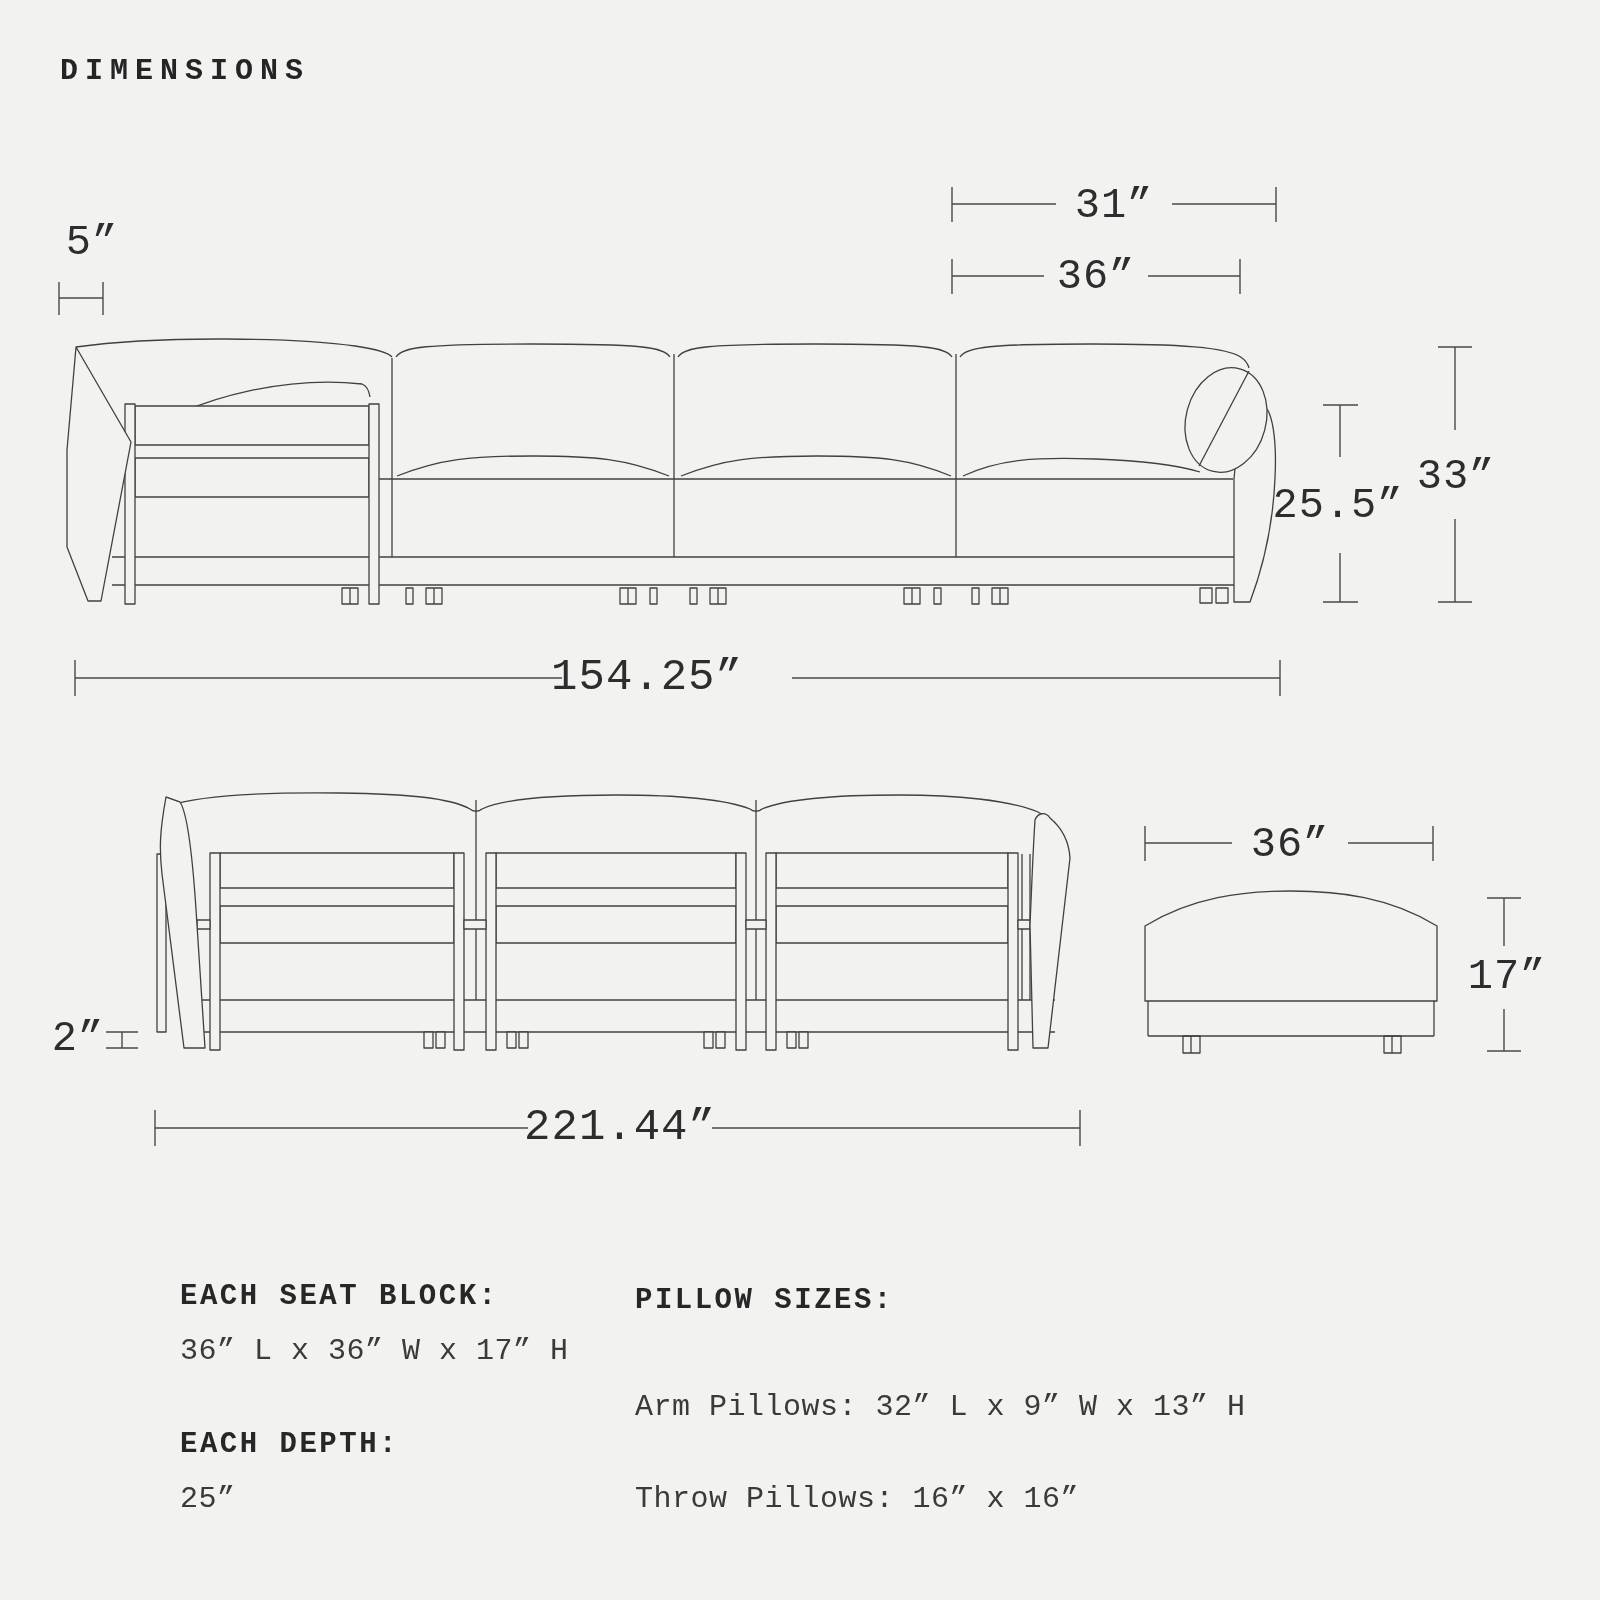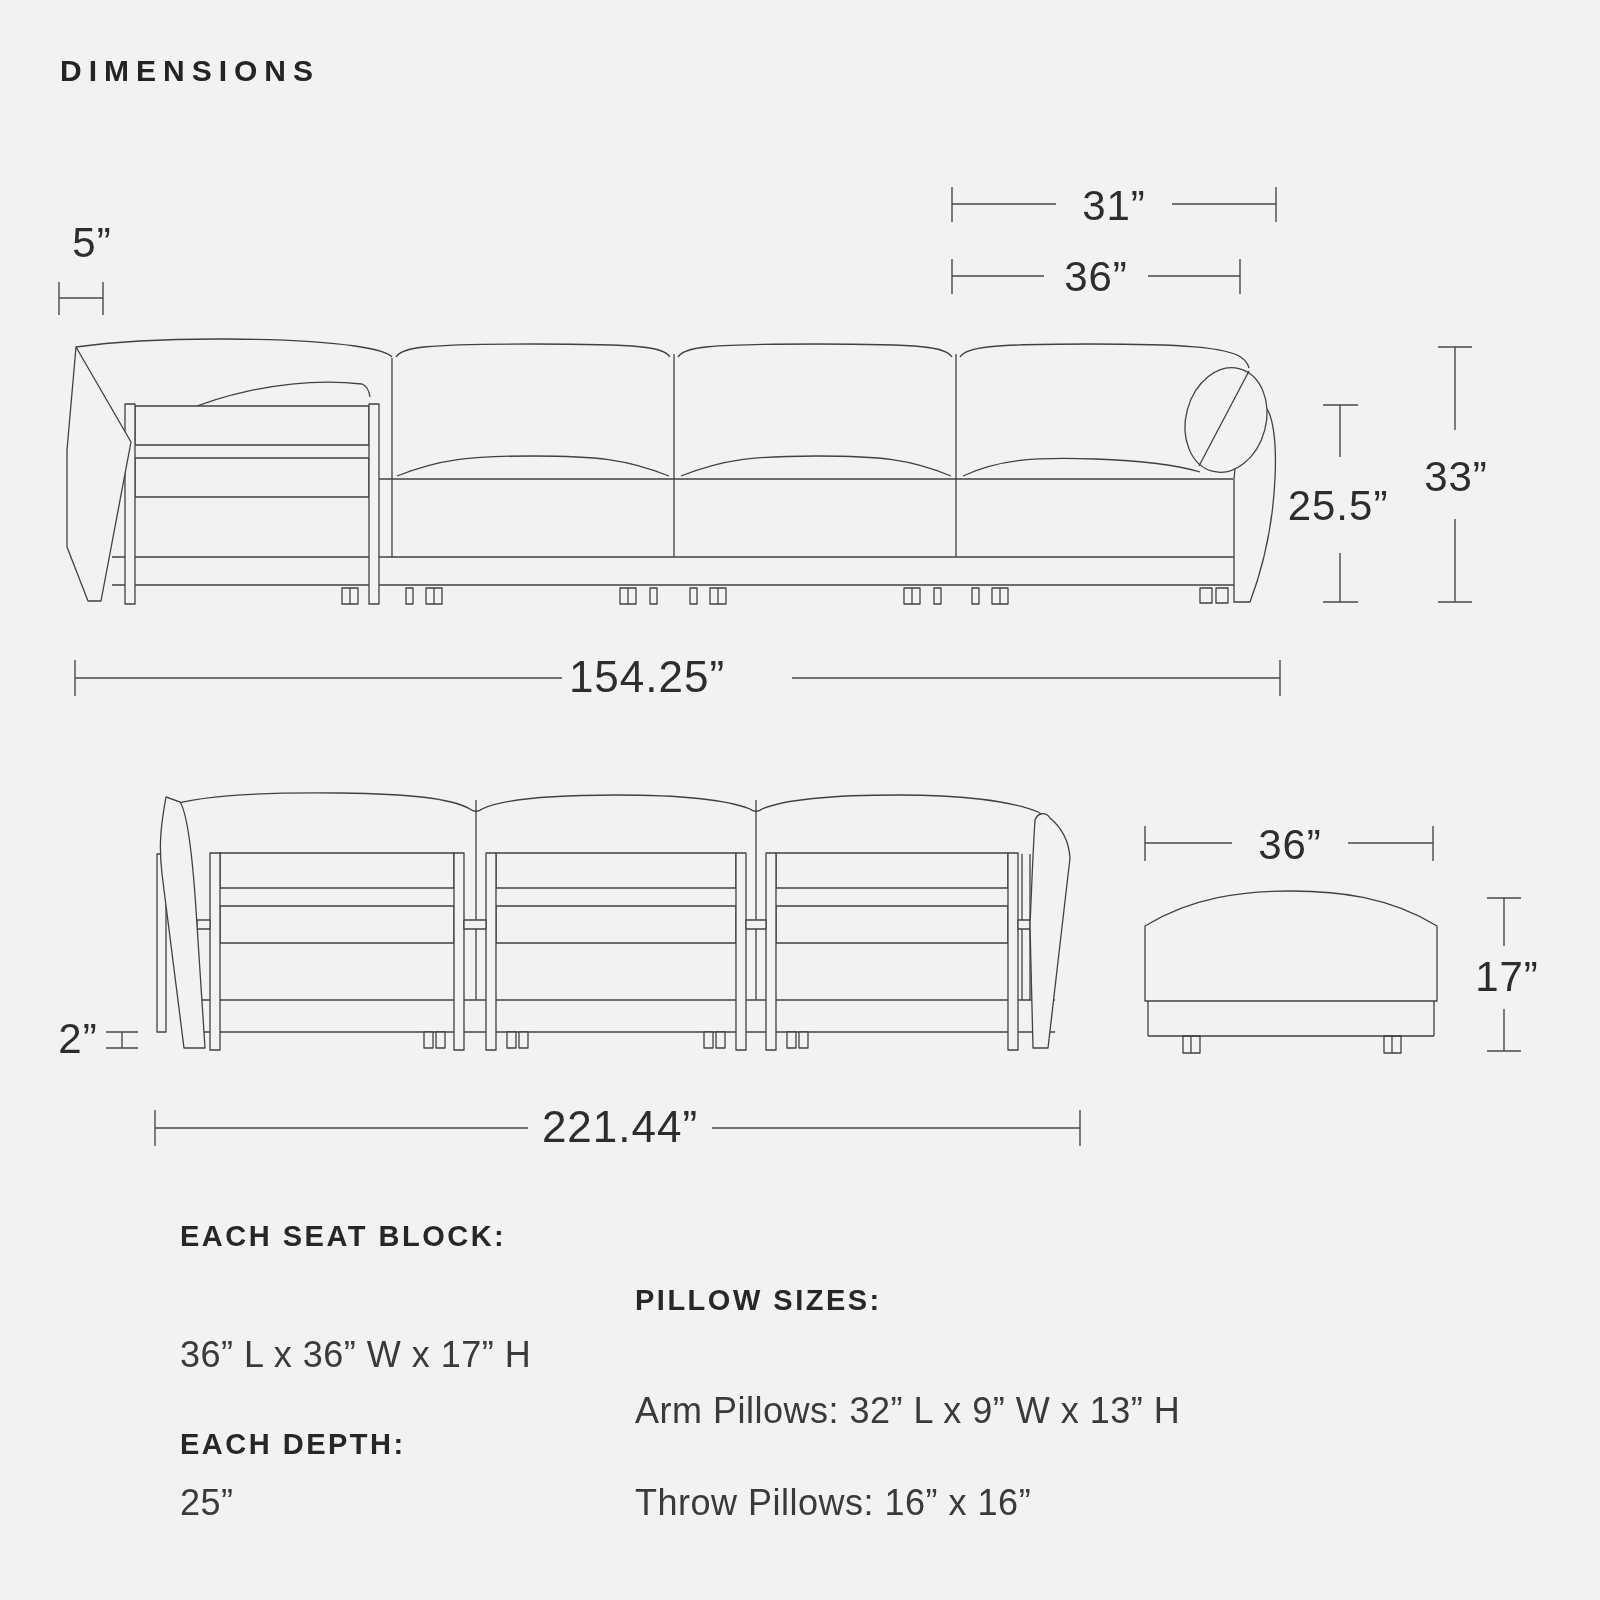--- a/index.html
+++ b/index.html
@@ -1,36 +1,36 @@
 <!DOCTYPE html>
 <html><head>
 <meta charset="utf-8">
 <style>
   html,body{margin:0;padding:0;}
   .canvas{
     position:relative;width:1600px;height:1600px;
     background:#f2f2f0;overflow:hidden;
-    font-family:Liberation Sans, sans-serif;
+    font-family:Liberation Mono, monospace;
   }
   .page-title{
     position:absolute;left:60px;top:54px;
     font-size:30px;font-weight:bold;letter-spacing:7px;color:#242424;
   }
   .diagram-svg{position:absolute;left:0;top:0;}
   .dim{
     position:absolute;transform:translate(-50%,-50%);
     font-size:42px;color:#2d2d2d;letter-spacing:1px;white-space:nowrap;
   }
   .dim.big{font-size:44px;}
   .spec-h{
     position:absolute;font-size:29px;font-weight:bold;letter-spacing:2.5px;
     color:#272727;white-space:nowrap;
   }
   .spec-v{
-    position:absolute;font-size:36px;color:#3a3a3a;letter-spacing:0.5px;
+    position:absolute;font-size:30px;color:#3a3a3a;letter-spacing:0.5px;
     white-space:nowrap;
   }
 </style>
 </head>
 <body>
 
 <div class="canvas">
 
   <div class="page-title">DIMENSIONS</div>
 
@@ -180,21 +180,21 @@
   <div class="dim" style="left:1114px;top:206px">31”</div>
   <div class="dim" style="left:1096px;top:277px">36”</div>
   <div class="dim" style="left:1338px;top:506px">25.5”</div>
   <div class="dim" style="left:1456px;top:477px">33”</div>
   <div class="dim big" style="left:647px;top:677px">154.25”</div>
   <div class="dim" style="left:78px;top:1039px">2”</div>
   <div class="dim big" style="left:620px;top:1127px">221.44”</div>
   <div class="dim" style="left:1290px;top:845px">36”</div>
   <div class="dim" style="left:1507px;top:977px">17”</div>
 
-  <div class="spec-h" style="left:180px;top:1220px">EACH SEAT BLOCK:</div>
+  <div class="spec-h" style="left:180px;top:1280px">EACH SEAT BLOCK:</div>
   <div class="spec-v" style="left:180px;top:1334px">36” L x 36” W x 17” H</div>
   <div class="spec-h" style="left:180px;top:1428px">EACH DEPTH:</div>
   <div class="spec-v" style="left:180px;top:1482px">25”</div>
 
   <div class="spec-h" style="left:635px;top:1284px">PILLOW SIZES:</div>
   <div class="spec-v" style="left:635px;top:1390px">Arm Pillows: 32” L x 9” W x 13” H</div>
   <div class="spec-v" style="left:635px;top:1482px">Throw Pillows: 16” x 16”</div>
 
 </div>
 

